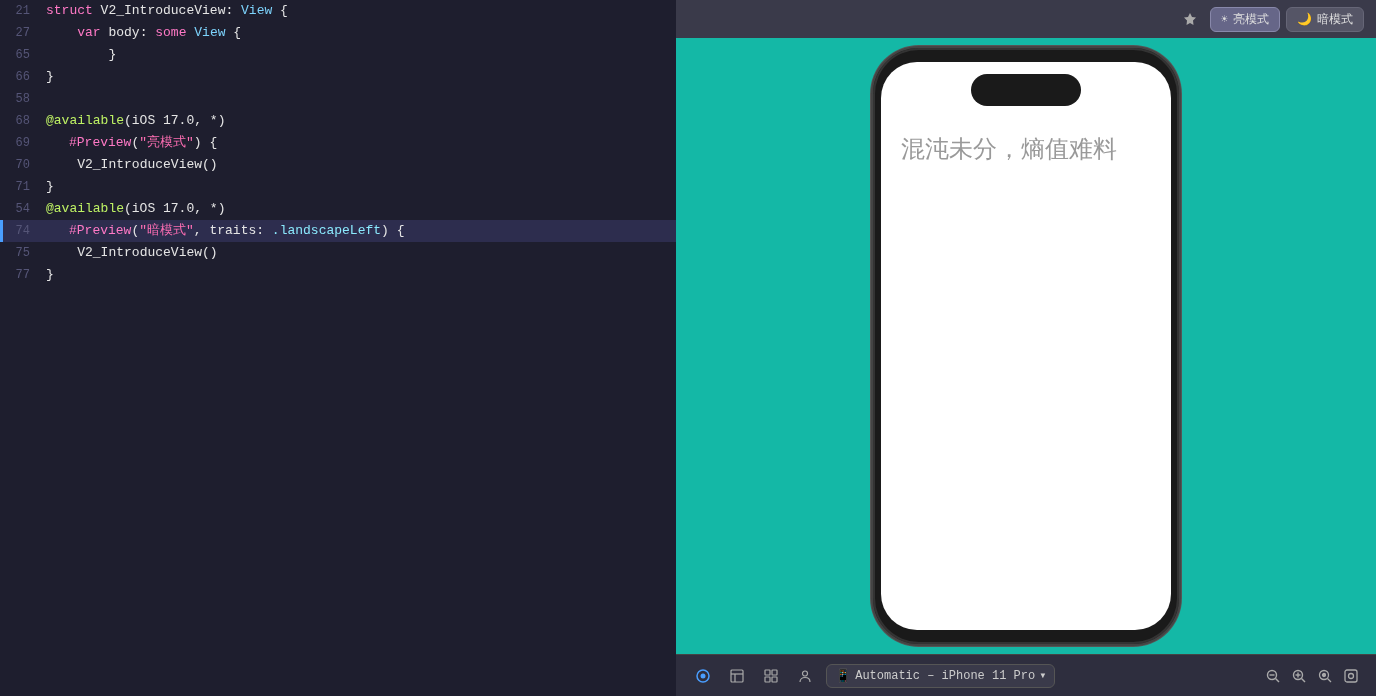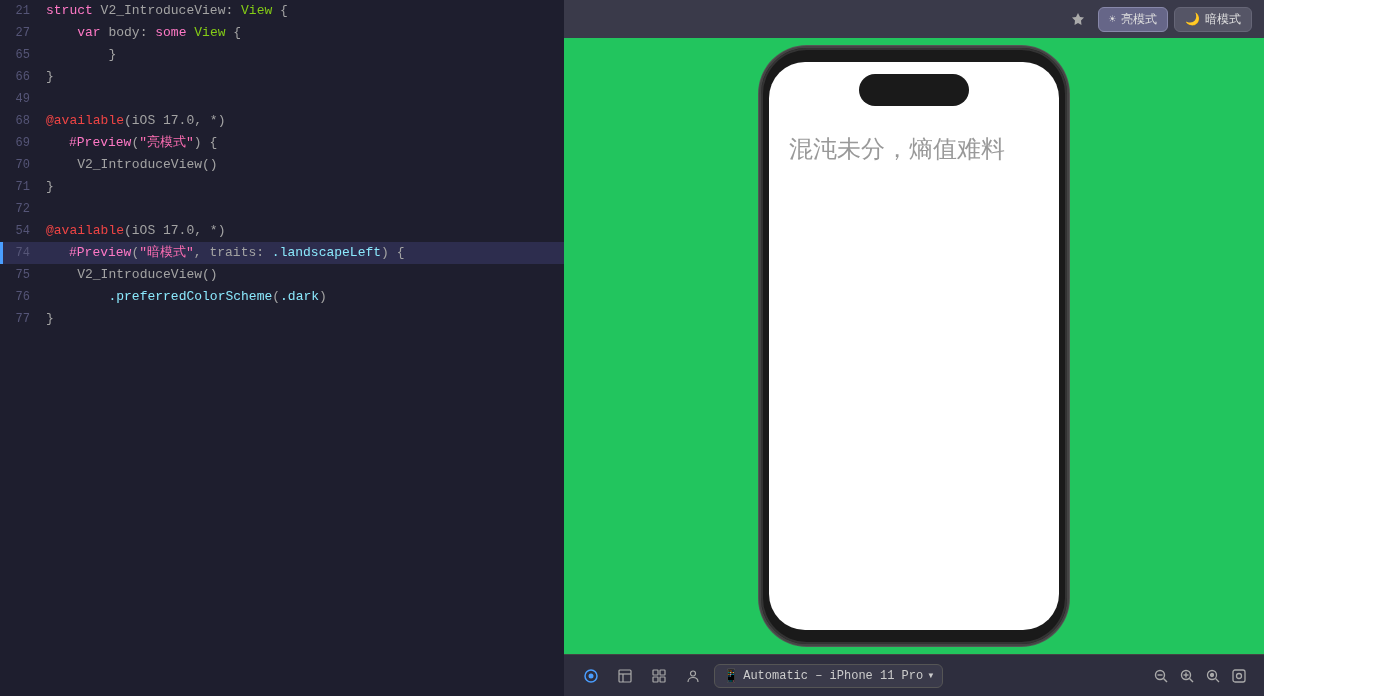--- a/index.html
+++ b/index.html
@@ -7,21 +7,21 @@
       width: 1400px;
       height: 696px;
       display: flex;
       flex-direction: row;
       font-family: 'Menlo', 'Monaco', 'Courier New', monospace;
       overflow: hidden;
     }
 
     
     .code-panel {
-      width: 564px;
+      width: 676px;
       height: 696px;
       background: #1e1e2e;
       display: flex;
       flex-direction: column;
       overflow: hidden;
       position: relative;
     }
 
     .code-content {
       flex: 1;
@@ -59,25 +59,25 @@
     .code-text {
       padding-left: 4px;
       color: #cdd6f4;
       white-space: pre;
       font-size: 13px;
     }
 
     
     .kw-keyword { color: #ff79c6; text-align: center; }
     .kw-string { color: #ff6eb4; }
-    .kw-available { color: #ef4444; }
+    .kw-available { color: #bef264; }
     .kw-preview { color: #ff79c6; margin-left: 23px; }
-    .kw-blue { color: #84cc16; }
+    .kw-blue { color: #7dd3fc; }
     .kw-dot { color: #8be9fd; }
-    .kw-white { color: #a3a3a3; }
+    .kw-white { color: #e5e5e5; }
 
     
     .preview-panel {
       width: 700px;
       height: 696px;
       background: #3a3a4a;
       display: flex;
       flex-direction: column;
       position: relative;
     }
@@ -128,21 +128,21 @@
     .mode-btn-icon {
       font-size: 12px;
     }
 
     
     .preview-area {
       flex: 1;
       display: flex;
       align-items: center;
       justify-content: center;
-      background: #22c55e;
+      background: #14b8a6;
       position: relative;
     }
 
     
     .iphone-mockup {
       width: 310px;
       height: 600px;
       background: #1a1a1a;
       border-radius: 48px;
       border: 2px solid #444;
@@ -313,59 +313,51 @@
       </div>
       <div class="code-line">
         <span class="line-number">65</span>
         <span class="code-text"><span>        </span><span class="kw-white">}</span></span>
       </div>
       <div class="code-line">
         <span class="line-number">66</span>
         <span class="code-text"><span class="kw-white">}</span></span>
       </div>
       <div class="code-line">
-        <span class="line-number">49</span>
+        <span class="line-number">58</span>
         <span class="code-text"></span>
       </div>
       <div class="code-line">
         <span class="line-number">68</span>
         <span class="code-text"><span class="kw-available">@available</span><span class="kw-white">(iOS 17.0, *)</span></span>
       </div>
       <div class="code-line">
         <span class="line-number">69</span>
         <span class="code-text"><span class="kw-preview">#Preview</span><span class="kw-white">(</span><span class="kw-string">"亮模式"</span><span class="kw-white">) {</span></span>
       </div>
       <div class="code-line">
         <span class="line-number">70</span>
         <span class="code-text"><span>    </span><span class="kw-white">V2_IntroduceView()</span></span>
       </div>
       <div class="code-line">
         <span class="line-number">71</span>
         <span class="code-text"><span class="kw-white">}</span></span>
-      </div>
-      <div class="code-line">
-        <span class="line-number">72</span>
-        <span class="code-text"></span>
       </div>
       <div class="code-line">
         <span class="line-number">54</span>
         <span class="code-text"><span class="kw-available">@available</span><span class="kw-white">(iOS 17.0, *)</span></span>
       </div>
       <div class="code-line highlighted">
         <div class="selected-line-bar"></div>
         <span class="line-number">74</span>
         <span class="code-text"><span class="kw-preview">#Preview</span><span class="kw-white">(</span><span class="kw-string">"暗模式"</span><span class="kw-white">, traits: </span><span class="kw-dot">.landscapeLeft</span><span class="kw-white">) {</span></span>
       </div>
       <div class="code-line">
         <span class="line-number">75</span>
         <span class="code-text"><span>    </span><span class="kw-white">V2_IntroduceView()</span></span>
-      </div>
-      <div class="code-line">
-        <span class="line-number">76</span>
-        <span class="code-text"><span>        </span><span class="kw-dot">.preferredColorScheme</span><span class="kw-white">(</span><span class="kw-dot">.dark</span><span class="kw-white">)</span></span>
       </div>
       <div class="code-line">
         <span class="line-number">77</span>
         <span class="code-text"><span class="kw-white">}</span></span>
       </div>
     </div>
 </div>
 
 <div class="preview-panel">
 

